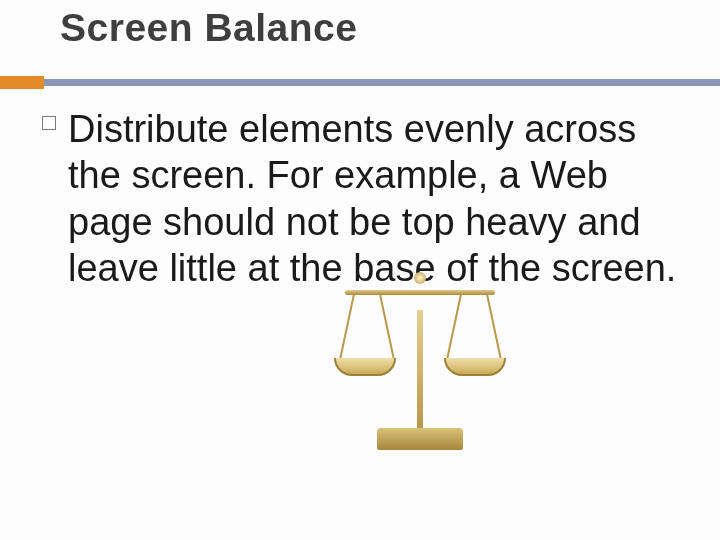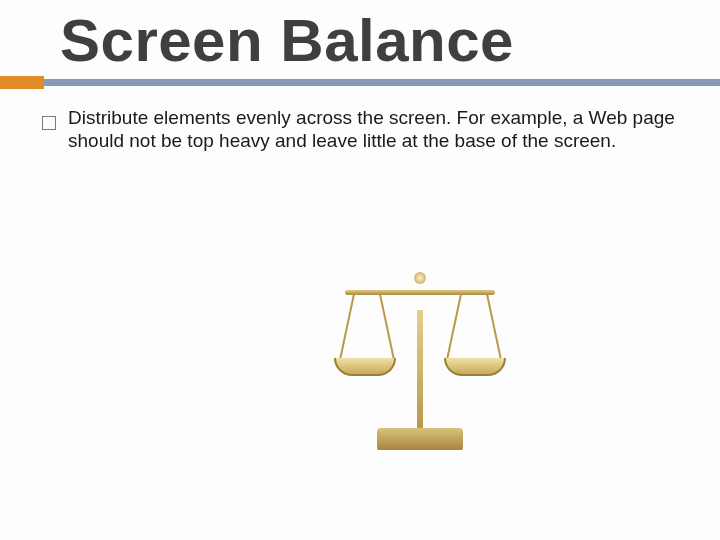--- a/index.html
+++ b/index.html
@@ -14,21 +14,21 @@
   .slide {
     position: relative;
     width: 720px;
     height: 540px;
     box-sizing: border-box;
   }
   .title {
     position: absolute;
     left: 60px;
     top: 6px;
-    font-size: 60px;
+    font-size: 39px;
     font-weight: bold;
     color: #3f3f3f;
     letter-spacing: 0.5px;
   }
   .rule-bar {
     position: absolute;
     left: 0;
     top: 76px;
     width: 100%;
     height: 13px;
@@ -47,21 +47,21 @@
     right: 0;
     top: 3px;
     height: 7px;
     background: #8b97b6;
   }
   .body {
     position: absolute;
     left: 68px;
     right: 30px;
     top: 106px;
-    font-size: 19px;
+    font-size: 38px;
     color: #1a1a1a;
     line-height: 1.22;
   }
   .bullet-box {
     display: inline-block;
     width: 12px;
     height: 12px;
     border: 1.5px solid #7a7a7a;
     position: absolute;
     left: -26px;

